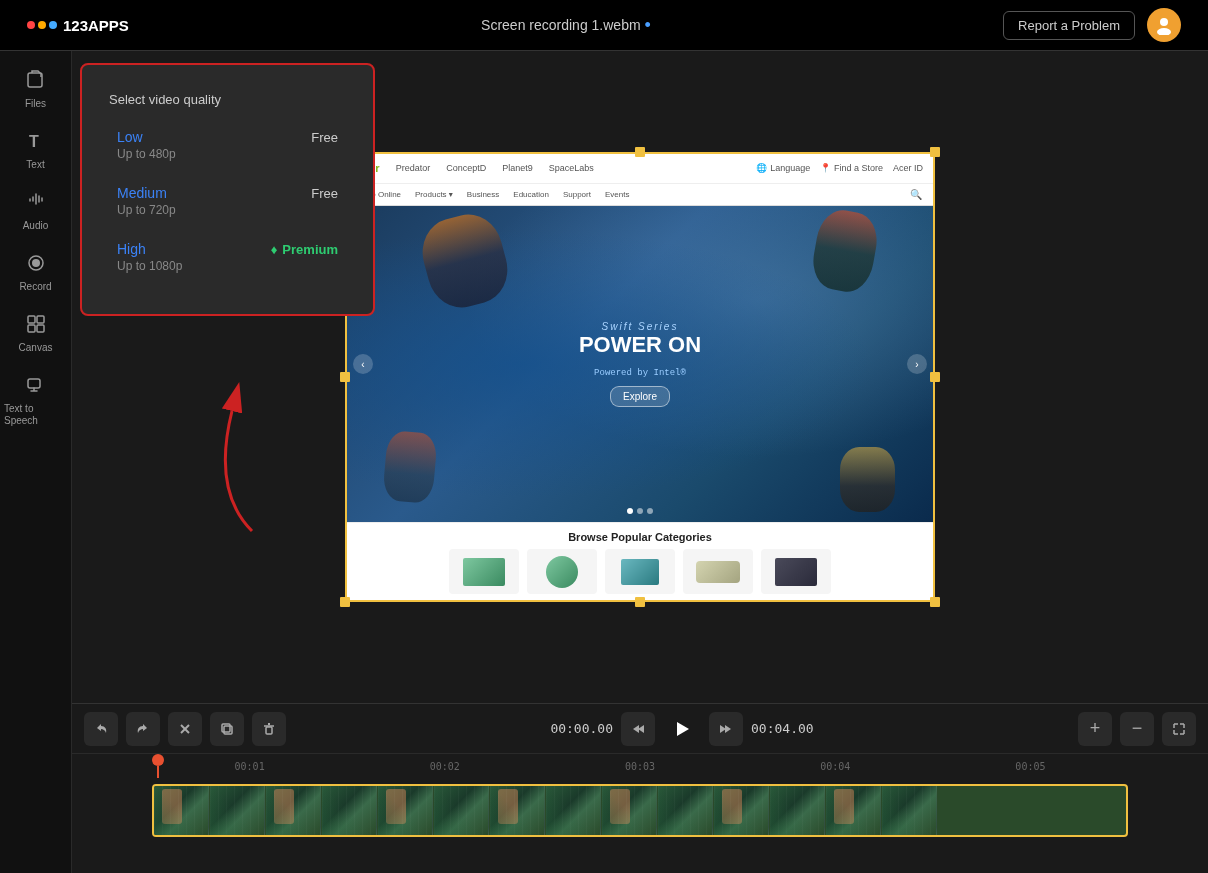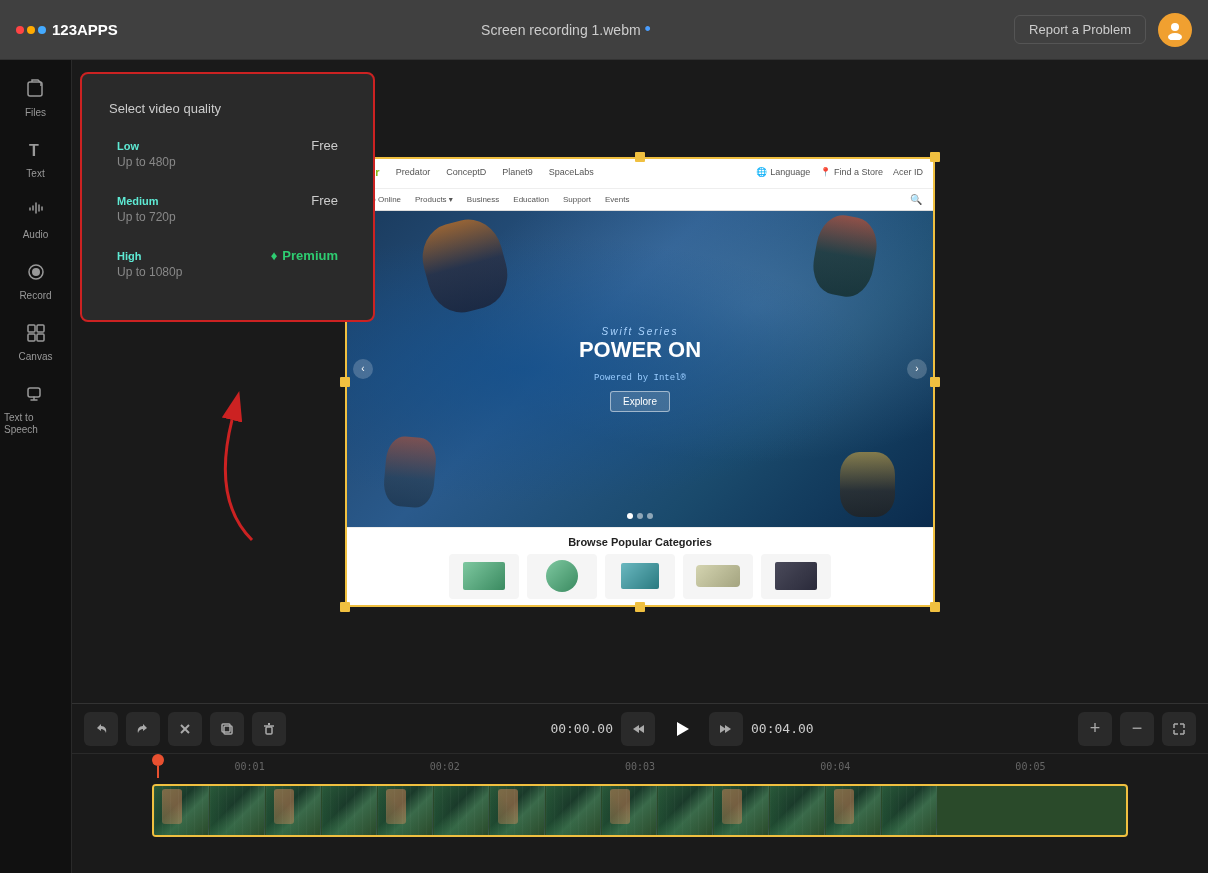--- a/index.html
+++ b/index.html
@@ -8,26 +8,26 @@
       height: 873px;
       background: #1a1a1a;
       font-family: Arial, sans-serif;
       overflow: hidden;
       display: flex;
       flex-direction: column;
     }
 
     
     .topbar {
-      height: 60px;
-      background: #404040;
+      height: 51px;
+      background: #000000;
       display: flex;
       align-items: center;
       justify-content: space-between;
-      padding: 0 16px;
+      padding: 0 27px;
       flex-shrink: 0;
       border-bottom: 1px solid #333;
     }
     .logo {
       display: flex;
       align-items: center;
       gap: 6px;
     }
     .logo-dots {
       display: flex;
@@ -152,23 +152,23 @@
       border-radius: 6px;
       cursor: pointer;
       margin-bottom: 4px;
     }
     .quality-option-row {
       display: flex;
       justify-content: space-between;
       align-items: center;
     }
     .quality-name {
-      color: #5eead4;
-      font-size: 11px;
-      font-weight: 700;
+      color: #3b82f6;
+      font-size: 14px;
+      font-weight: 400;
     }
     .quality-free {
       color: #ccc;
       font-size: 13px;
     }
     .quality-sub {
       color: #888;
       font-size: 12px;
       margin-top: 2px;
     }
@@ -296,21 +296,21 @@
       font-size: 22px;
       font-weight: bold;
       color: #fff;
     }
     .acer-explore-btn {
       background: rgba(255,255,255,0.15);
       border: 1px solid rgba(255,255,255,0.5);
       color: #fff;
       padding: 4px 12px;
       font-size: 10px;
-      border-radius: 3px;
+      border-radius: 9px;
       margin-top: 8px;
     }
     .acer-carousel-btn {
       position: absolute;
       width: 20px;
       height: 20px;
       background: rgba(255,255,255,0.2);
       border-radius: 50%;
       display: flex;
       align-items: center;

